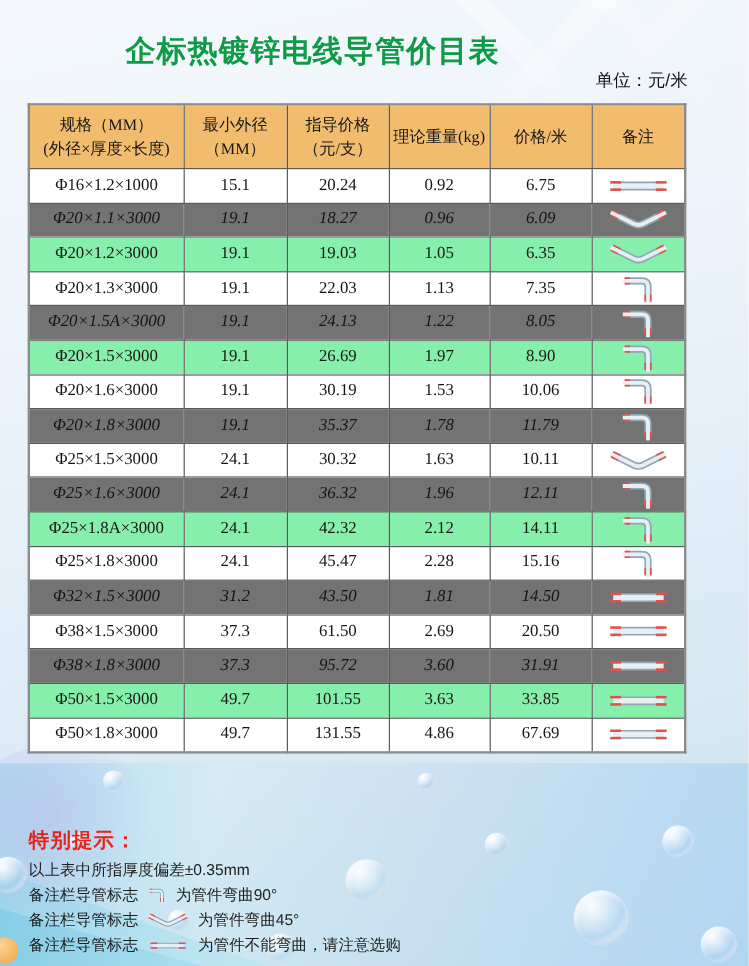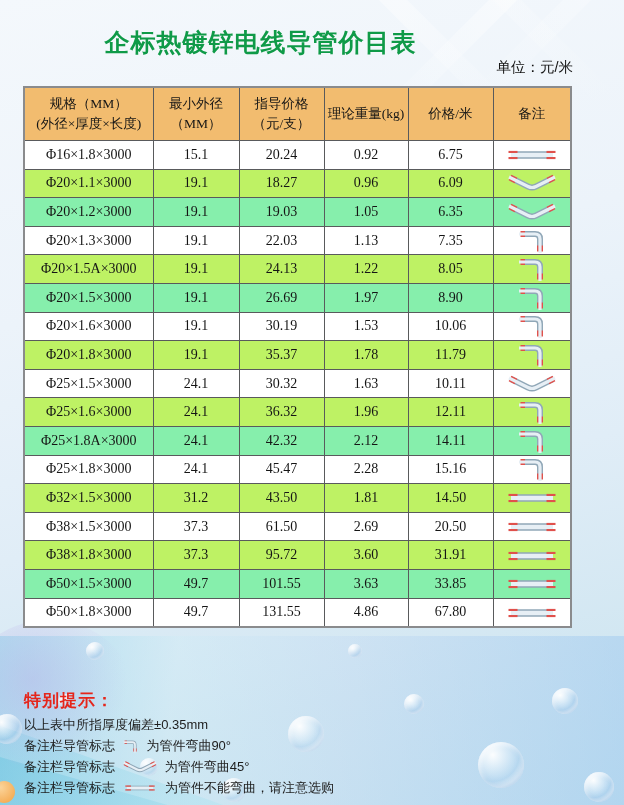--- a/index.html
+++ b/index.html
@@ -33,21 +33,21 @@
         text-shadow:0 0 2px rgba(255,255,255,.9);}
   .unit{position:absolute;top:58px;right:51px;font-size:14.5px;color:#121212;}
   .table-wrap{position:absolute;left:23px;top:86px;}
   table.price-table{border-collapse:collapse;table-layout:fixed;background:#fff;
         font-family:"Liberation Serif",serif;border:2px solid #8a8b8d;}
   .price-table th,.price-table td{border:1px solid #595a5c;text-align:center;vertical-align:middle;
         padding:0;color:#151515;overflow:hidden;}
   .price-table thead th{background:#f2bc6f;font-weight:normal;font-size:13.5px;height:52px;line-height:1.5;}
   .price-table td{height:27.6px;font-size:14px;}
   tr.bg-white td{background:#ffffff;}
-  tr.bg-blue td{background:#bef264;}
+  tr.bg-blue td{background:#737373;font-style:italic;}
   tr.bg-yellow td{background:#86efac;}
   .pipe{display:inline-flex;align-items:center;justify-content:center;vertical-align:middle;}
   .pipe svg{display:block;}
   .notes{position:absolute;left:24px;top:689px;width:420px;}
   .notes-heading{font-size:17px;font-weight:bold;color:#e5251b;letter-spacing:1px;}
   .note-line{margin-top:4px;font-size:13px;color:#1d1d1d;height:17px;display:flex;align-items:center;white-space:nowrap;}
   .note-line .pipe{margin:0 6px;}
   .note-line .pipe svg{height:14px;width:auto;}
   .note-line .pipe.pipe-straight svg{height:10px;width:38px;}
 </style>
@@ -105,21 +105,21 @@
               <span>指导价格</span><br>
               <span>（元/支）</span>
             </th>
             <th>理论重量(kg)</th>
             <th>价格/米</th>
             <th>备注</th>
           </tr>
         </thead>
         <tbody>
     <tr class="bg-white">
-      <td>Φ16×1.8×3000</td>
+      <td>Φ16×1.2×1000</td>
       <td>15.1</td>
       <td>20.24</td>
       <td>0.92</td>
       <td>6.75</td>
       <td>
         <span class="pipe pipe-straight">
                   <svg width="54" height="16" viewBox="0 0 54 16">
                     <rect x="6" y="5" width="42" height="6" fill="#e7eff5"></rect>
                     <line x1="6" y1="5" x2="48" y2="5" stroke="#90a7b7" stroke-width="1.3"></line>
                     <line x1="6" y1="11" x2="48" y2="11" stroke="#90a7b7" stroke-width="1.3"></line>
@@ -414,21 +414,21 @@
                   </svg>
                 </span>
       </td>
     </tr>
 
     <tr class="bg-white">
       <td>Φ50×1.8×3000</td>
       <td>49.7</td>
       <td>131.55</td>
       <td>4.86</td>
-      <td>67.80</td>
+      <td>67.69</td>
       <td>
         <span class="pipe pipe-straight">
                   <svg width="54" height="16" viewBox="0 0 54 16">
                     <rect x="6" y="5" width="42" height="6" fill="#e7eff5"></rect>
                     <line x1="6" y1="5" x2="48" y2="5" stroke="#90a7b7" stroke-width="1.3"></line>
                     <line x1="6" y1="11" x2="48" y2="11" stroke="#90a7b7" stroke-width="1.3"></line>
                     <rect x="3.5" y="3.9" width="9" height="2.1" fill="#e0514c"></rect>
                     <rect x="3.5" y="10" width="9" height="2.1" fill="#e0514c"></rect>
                     <rect x="41.5" y="3.9" width="9" height="2.1" fill="#e0514c"></rect>
                     <rect x="41.5" y="10" width="9" height="2.1" fill="#e0514c"></rect>

